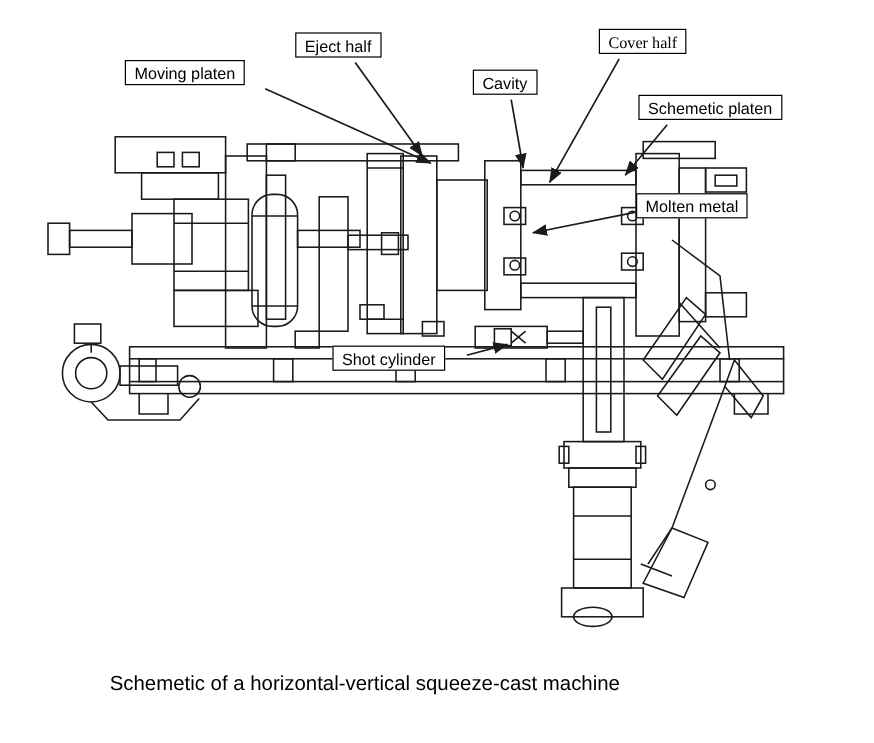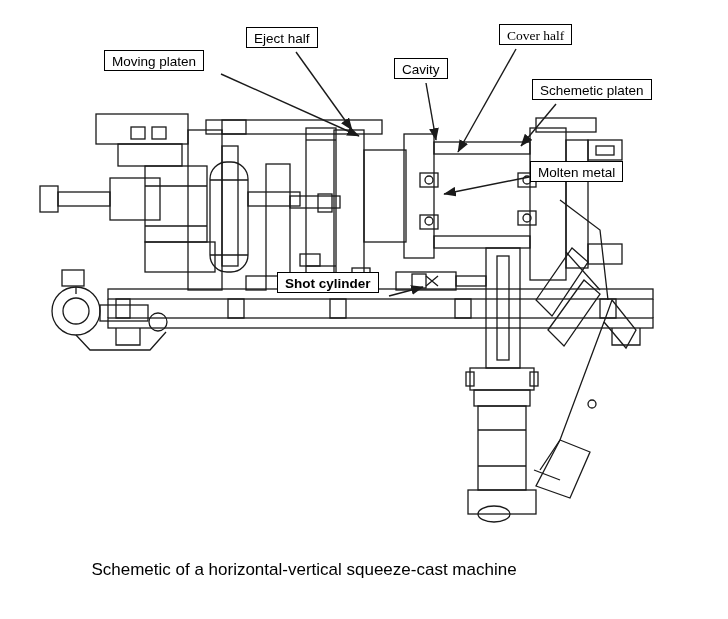--- a/index.html
+++ b/index.html
@@ -176,17 +176,17 @@
       <line x1="389" y1="296" x2="423" y2="287" marker-end="url(#arrowhead)"></line>
     </g>
   </svg>
 
   <div class="callout" style="left:104px; top:50px;">Moving platen</div>
   <div class="callout" style="left:246px; top:27px;">Eject half</div>
   <div class="callout" style="left:394px; top:58px;">Cavity</div>
   <div class="callout" style="left:499px; top:24px;font-family:Liberation Serif, serif;">Cover half</div>
   <div class="callout" style="left:532px; top:79px;">Schemetic platen</div>
   <div class="callout" style="left:530px; top:161px;">Molten metal</div>
-  <div class="callout" style="left:277px; top:272px;font-weight:bold;">Shot cylinder</div>
+  <div class="callout" style="left:277px; top:288px;">Shot cylinder</div>
 
   <div id="figure-caption">Schemetic of a horizontal-vertical squeeze-cast machine</div>
 
 </div>
 
 </body></html>

